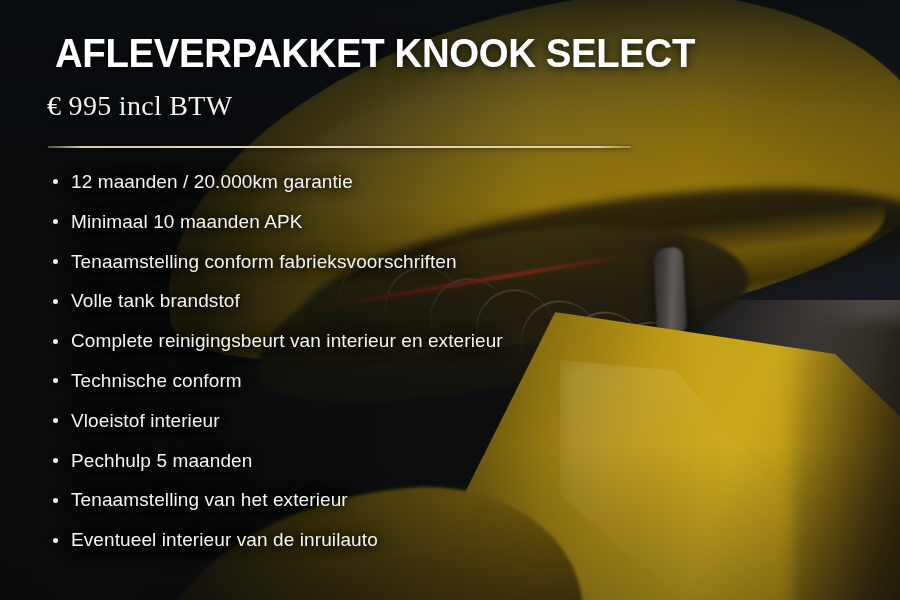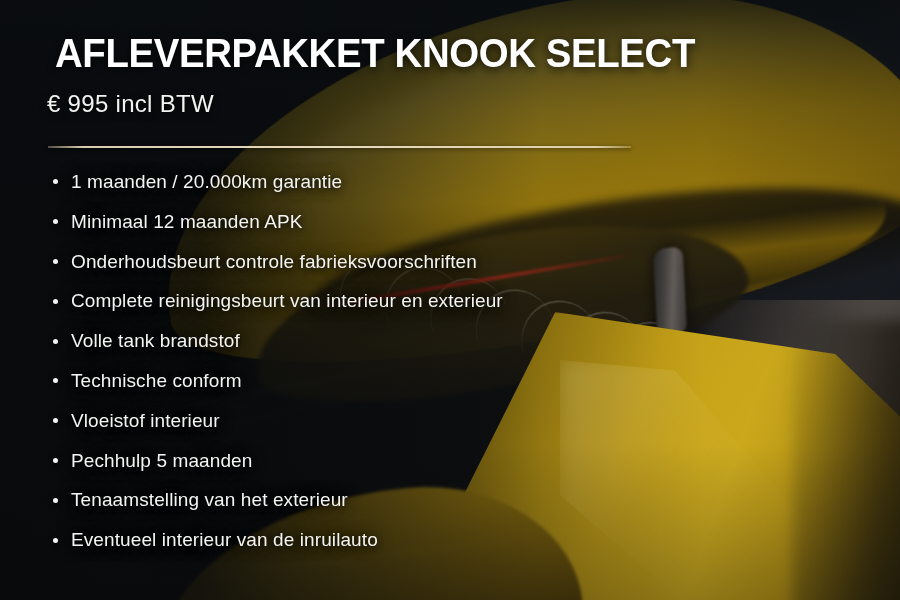--- a/index.html
+++ b/index.html
@@ -274,27 +274,28 @@
     transform-origin: left center;
     text-shadow: 0 2px 10px rgba(0,0,0,0.75);
     white-space: nowrap;
   }
 
   .price {
     position: absolute;
     left: 47px;
     top: 92px;
     margin: 0;
-    font-size: 24px;
+    font-size: 28px;
     line-height: 1;
     font-weight: 300;
     color: #f2f2f0;
     letter-spacing: 0.3px;
     text-shadow: 0 2px 9px rgba(0,0,0,0.8);
     white-space: nowrap;
+    font-family: Liberation Serif, serif;
   }
 
   .rule {
     position: absolute;
     left: 48px;
     top: 146px;
     width: 583px;
     height: 2px;
     background: linear-gradient(90deg,
       rgba(216,201,168,0.35) 0%,
@@ -386,37 +387,37 @@
 
     <h1 class="title">AFLEVERPAKKET KNOOK SELECT</h1>
 
     <div class="price">€ 995 incl BTW</div>
 
     <div class="rule"></div>
 
     <ul class="bullets">
       <li>
         <span class="dot"></span>
-        <span>1 maanden / 20.000km garantie</span>
-      </li>
-      <li>
-        <span class="dot"></span>
-        <span>Minimaal 12 maanden APK</span>
-      </li>
-      <li>
-        <span class="dot"></span>
-        <span>Onderhoudsbeurt controle fabrieksvoorschriften</span>
+        <span>12 maanden / 20.000km garantie</span>
+      </li>
+      <li>
+        <span class="dot"></span>
+        <span>Minimaal 10 maanden APK</span>
+      </li>
+      <li>
+        <span class="dot"></span>
+        <span>Tenaamstelling conform fabrieksvoorschriften</span>
+      </li>
+      <li>
+        <span class="dot"></span>
+        <span>Volle tank brandstof</span>
       </li>
       <li>
         <span class="dot"></span>
         <span>Complete reinigingsbeurt van interieur en exterieur</span>
-      </li>
-      <li>
-        <span class="dot"></span>
-        <span>Volle tank brandstof</span>
       </li>
       <li>
         <span class="dot"></span>
         <span>Technische conform</span>
       </li>
       <li>
         <span class="dot"></span>
         <span>Vloeistof interieur</span>
       </li>
       <li>

